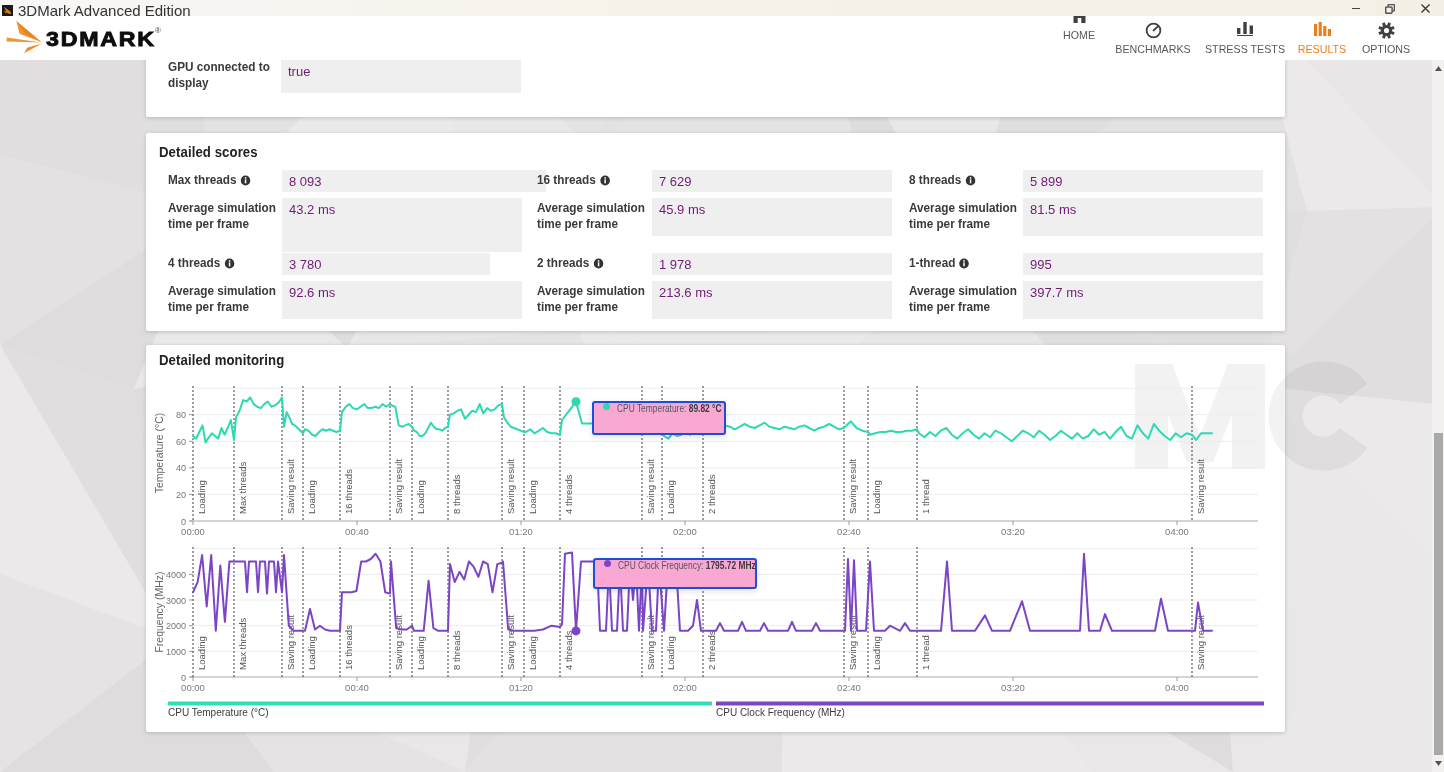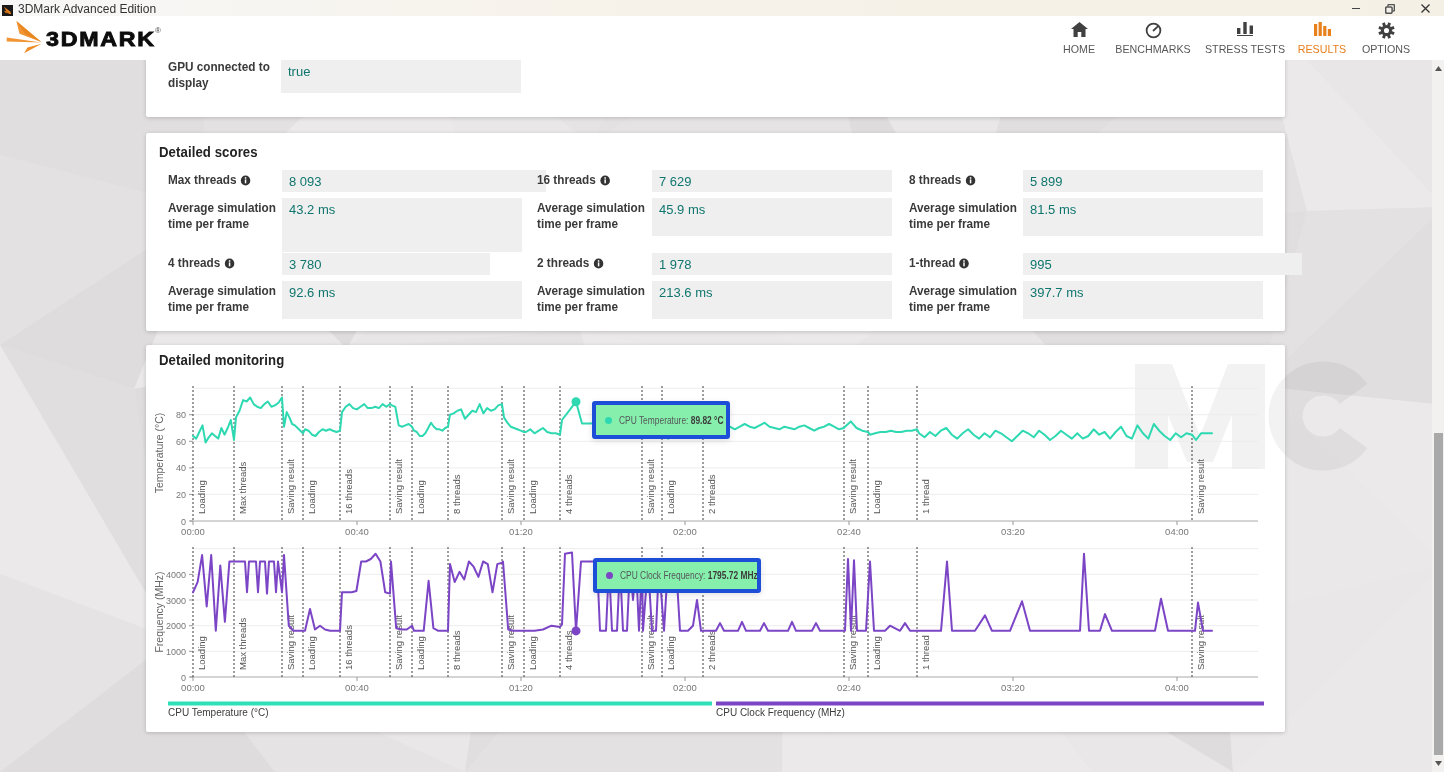--- a/index.html
+++ b/index.html
@@ -1,28 +1,28 @@
 <!DOCTYPE html>
 <html><head><meta charset="utf-8"><title>3DMark Advanced Edition</title>
 <style>
   html,body{margin:0;padding:0;width:1444px;height:772px;overflow:hidden;
     font-family:"Liberation Sans",sans-serif;background:#e8e6e6}
   .abs{position:absolute}
   .card{position:absolute;background:#fff;border-radius:2px;box-shadow:0 1px 4px rgba(0,0,0,.18);z-index:2}
   .lbl{font-size:12.5px;font-weight:bold;color:#3a3a3a;z-index:3;transform:scaleX(.94);transform-origin:0 0}
-  .vbox{background:#f0efef;z-index:3;font-size:13px;color:#0f766e}
+  .vbox{background:#f0efef;z-index:3;font-size:13px;color:#701a75}
   .vbox span{position:absolute;left:7px;top:4px}
   .h2{font-size:15.5px;font-weight:bold;color:#222;letter-spacing:.1px;z-index:3;position:absolute;transform:scaleX(.85);transform-origin:0 0}
   .titlebar{background:linear-gradient(90deg,#f7f7f7 0%,#f7f2e9 45%,#f5f0e6 100%);z-index:10}
   .navi{text-align:center;z-index:8}
   .nico{height:16px}
   .nlab{font-size:11.5px;color:#58585a;margin-top:5px;letter-spacing:0;transform:scaleX(.93)}
   .act .nlab{color:#e87e1c}
-  .tip{background:#86efac;border:4px solid #1d4ed8;border-radius:3px;box-shadow:0 2px 6px rgba(0,0,0,.12);
-    z-index:7;display:flex;align-items:center}
+  .tip{background:#f9a8d4;border:2px solid #1d4ed8;border-radius:3px;box-shadow:0 2px 6px rgba(0,0,0,.12);
+    z-index:7;display:flex;align-items:flex-start}
   .dot{width:7px;height:7px;border-radius:50%;margin-left:9px;flex:none}
   .tl{font-size:10px;color:#55565a;margin-left:7px;white-space:nowrap;transform:scaleX(.84);transform-origin:0 50%}
   .tl b{color:#3c3c3c}
 </style></head>
 <body>
 <svg class="abs" style="left:0;top:0;z-index:0" width="1444" height="772" viewBox="0 0 1444 772">
     <rect width="1444" height="772" fill="#e7e5e5"></rect>
     <polygon points="0,0 199,0 208,209" fill="#e0dede"></polygon>
     <polygon points="0,0 208,209 0,155" fill="#e0dede"></polygon>
     <polygon points="199,0 422,0 208,209" fill="#e3e1e1"></polygon>
@@ -150,21 +150,21 @@
   </div>
 <div class="abs lbl" style="left:909px;top:200px;width:126px;line-height:16px">Average simulation time per frame</div>
 <div class="abs vbox" style="left:1023px;top:198px;width:240px;height:38px">
     <span>81.5 ms</span>
   </div>
 <div class="abs lbl" style="left:909px;top:256px;width:130px;white-space:nowrap">1-thread<svg width="11" height="11" viewBox="0 0 14 14" style="vertical-align:-1.5px;margin-left:4px">
       <circle cx="7" cy="7" r="6.5" fill="#333"></circle>
       <rect x="6" y="5.6" width="2" height="5" fill="#fff"></rect>
       <rect x="6" y="2.8" width="2" height="2" fill="#fff"></rect>
     </svg></div>
-<div class="abs vbox" style="left:1023px;top:253px;width:279px;height:22px">
+<div class="abs vbox" style="left:1023px;top:253px;width:240px;height:22px">
     <span>995</span>
   </div>
 <div class="abs lbl" style="left:909px;top:283px;width:126px;line-height:16px">Average simulation time per frame</div>
 <div class="abs vbox" style="left:1023px;top:281px;width:240px;height:38px">
     <span>397.7 ms</span>
   </div>
 <div class="h2" style="left:159px;top:351px">Detailed monitoring</div>
 <svg class="abs" style="left:0;top:0;z-index:6" width="1444" height="772" viewBox="0 0 1444 772" font-family="Liberation Sans, sans-serif">
     <line x1="193" y1="494.4" x2="1258" y2="494.4" stroke="#ededed" stroke-width="1"></line>
     <line x1="193" y1="467.9" x2="1258" y2="467.9" stroke="#ededed" stroke-width="1"></line>
@@ -321,21 +321,21 @@
 <div class="abs" style="left:0;top:0;width:330px;height:60px;z-index:9">
     <div class="abs" style="left:6px;top:20px"><svg width="37" height="35" viewBox="0 0 37 35">
         <polygon points="10.4,1.1 35.3,21.9 13.5,13.8" fill="#f09434"></polygon>
         <polygon points="10.4,1.1 35.3,21.9 19.5,14.2" fill="#e8861f"></polygon>
         <polygon points="0.7,17.5 35.3,22.5 0.7,21.4" fill="#f09434"></polygon>
         <polygon points="18,33.2 35.6,23.8 21.5,27.6" fill="#ee8c26"></polygon>
       </svg></div>
     <div class="abs" style="left:46px;top:29px;font-size:20px;font-weight:bold;letter-spacing:1.5px;color:#0d0d0d;-webkit-text-stroke:0.9px #0d0d0d;transform:scaleX(1.16);transform-origin:0 0;line-height:20px">3DMARK</div>
     <div class="abs" style="left:155px;top:26px;font-size:8px;color:#444">®</div>
   </div>
-<div class="abs navi" style="left:1009px;top:22px;width:140px">
+<div class="abs navi" style="left:1009px;top:8px;width:140px">
     <div class="nico"><svg width="17" height="15" viewBox="0 0 17 15">
         <path fill="#404040" d="M8.5 0 L17 7 L14.5 7 L14.5 15 L10.3 15 L10.3 10 L6.7 10 L6.7 15 L2.5 15 L2.5 7 L0 7 Z"></path>
       </svg></div>
     <div class="nlab">HOME</div>
   </div>
 <div class="abs navi" style="left:1083px;top:22px;width:140px">
     <div class="nico"><svg width="17" height="17" viewBox="0 0 18 18">
         <circle cx="9" cy="9" r="7.3" fill="none" stroke="#404040" stroke-width="1.9"></circle>
         <path d="M9 9 L13.7 4.6" stroke="#404040" stroke-width="1.9" fill="none" stroke-linecap="round"></path>
       </svg></div>
@@ -373,21 +373,21 @@
         <circle cx="9" cy="9" r="2.7" fill="#fff"></circle>
       </svg></div>
     <div class="nlab">OPTIONS</div>
   </div>
 <div class="abs titlebar" style="left:0;top:0;width:1444px;height:16px">
     <div class="abs" style="left:2px;top:2px"><svg width="11" height="11" viewBox="0 0 12 12">
         <rect width="12" height="12" fill="#1a1a1a"></rect>
         <polygon points="2,2 9,7 10,10 6,9" fill="#e8821e"></polygon>
         <polygon points="2,6 9,8 4,9" fill="#c96d15"></polygon>
       </svg></div>
-    <div class="abs" style="left:18px;top:2px;font-size:12px;color:#333">3DMark Advanced Edition</div>
+    <div class="abs" style="left:18px;top:2px;font-size:15px;color:#333">3DMark Advanced Edition</div>
     <div class="abs" style="left:1352px;top:8px;width:8px;height:1.4px;background:#444"></div>
     <svg class="abs" style="left:1385px;top:3.5px" width="10" height="10" viewBox="0 0 10 10">
       <path d="M3 2.2 L3 1.6 Q3 0.6 4 0.6 L8.4 0.6 Q9.4 0.6 9.4 1.6 L9.4 6 Q9.4 7 8.4 7 L7.8 7" fill="none" stroke="#555" stroke-width="1.5"></path>
       <rect x="0.7" y="2.9" width="6.4" height="6.4" rx="1.2" fill="#f4f0e9" stroke="#555" stroke-width="1.5"></rect>
     </svg>
     <svg class="abs" style="left:1421px;top:4px" width="9" height="9" viewBox="0 0 9 9">
       <path d="M0.5 0.5 L8.5 8.5 M8.5 0.5 L0.5 8.5" stroke="#333" stroke-width="1.3"></path>
     </svg>
   </div>
 <div class="abs" style="left:1432px;top:60px;width:12px;height:712px;background:#f2f1f0;z-index:9">

